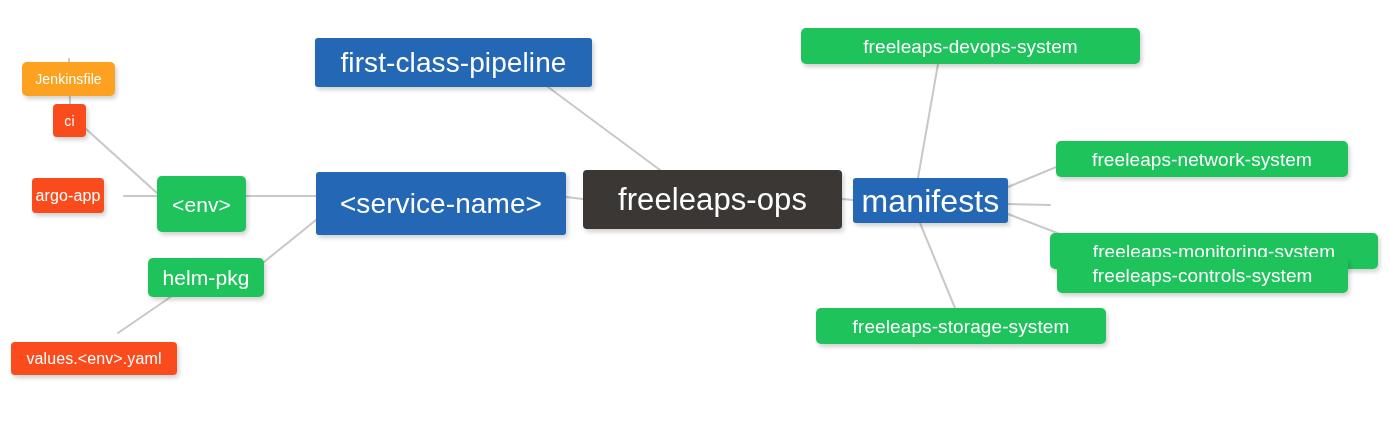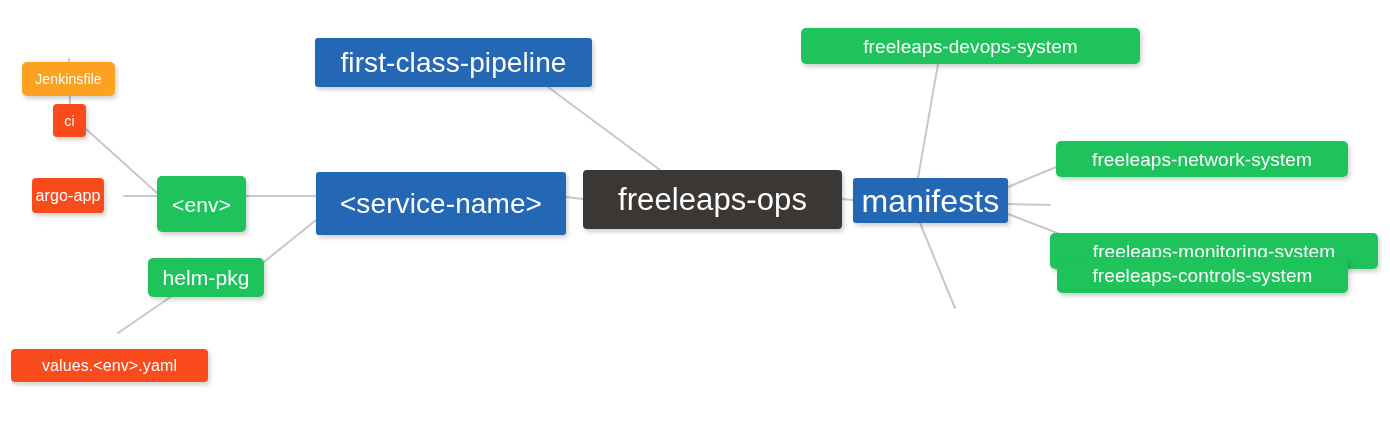--- a/index.html
+++ b/index.html
@@ -94,21 +94,21 @@
       </div>
       <div class="node n-red" style="left: 32px; top: 178px; width: 72px; height: 35px; font-size: 16px;">
         <span>argo-app</span>
       </div>
       <div class="node n-green" style="left: 157px; top: 176px; width: 89px; height: 56px; font-size: 21px;">
         <span>&lt;env&gt;</span>
       </div>
       <div class="node n-green" style="left: 148px; top: 258px; width: 116px; height: 39px; font-size: 21px;">
         <span>helm-pkg</span>
       </div>
-      <div class="node n-red" style="left: 11px; top: 349px; width: 197px; height: 33px; font-size: 16px;">
+      <div class="node n-red" style="left: 11px; top: 342px; width: 166px; height: 33px; font-size: 16px;">
         <span>values.&lt;env&gt;.yaml</span>
       </div>
       <div class="node n-blue" style="left: 315px; top: 38px; width: 277px; height: 49px; font-size: 28px;">
         <span>first-class-pipeline</span>
       </div>
       <div class="node n-blue" style="left: 316px; top: 172px; width: 250px; height: 63px; font-size: 28px;">
         <span>&lt;service-name&gt;</span>
       </div>
       <div class="node n-root" style="left: 583px; top: 170px; width: 259px; height: 59px; font-size: 31px;">
         <span>freeleaps-ops</span>
@@ -121,14 +121,17 @@
       </div>
       <div class="node n-green" style="left: 1056px; top: 113px; width: 292px; height: 36px; font-size: 19px; margin-top: 28px;">
         <span>freeleaps-network-system</span>
       </div>
       <div class="node n-green" style="left: 1050px; top: 187px; width: 328px; height: 36px; font-size: 19px; margin-top: 46px;">
         <span>freeleaps-monitoring-system</span>
       </div>
       <div class="node n-green" style="left: 1057px; top: 257px; width: 291px; height: 36px; font-size: 19px;">
         <span>freeleaps-controls-system</span>
       </div>
+      <div class="node n-green" style="left: 816px; top: 308px; width: 290px; height: 36px; font-size: 19px;">
+        <span>freeleaps-storage-system</span>
+      </div>
     </div>
 </div>
 
 </body></html>

